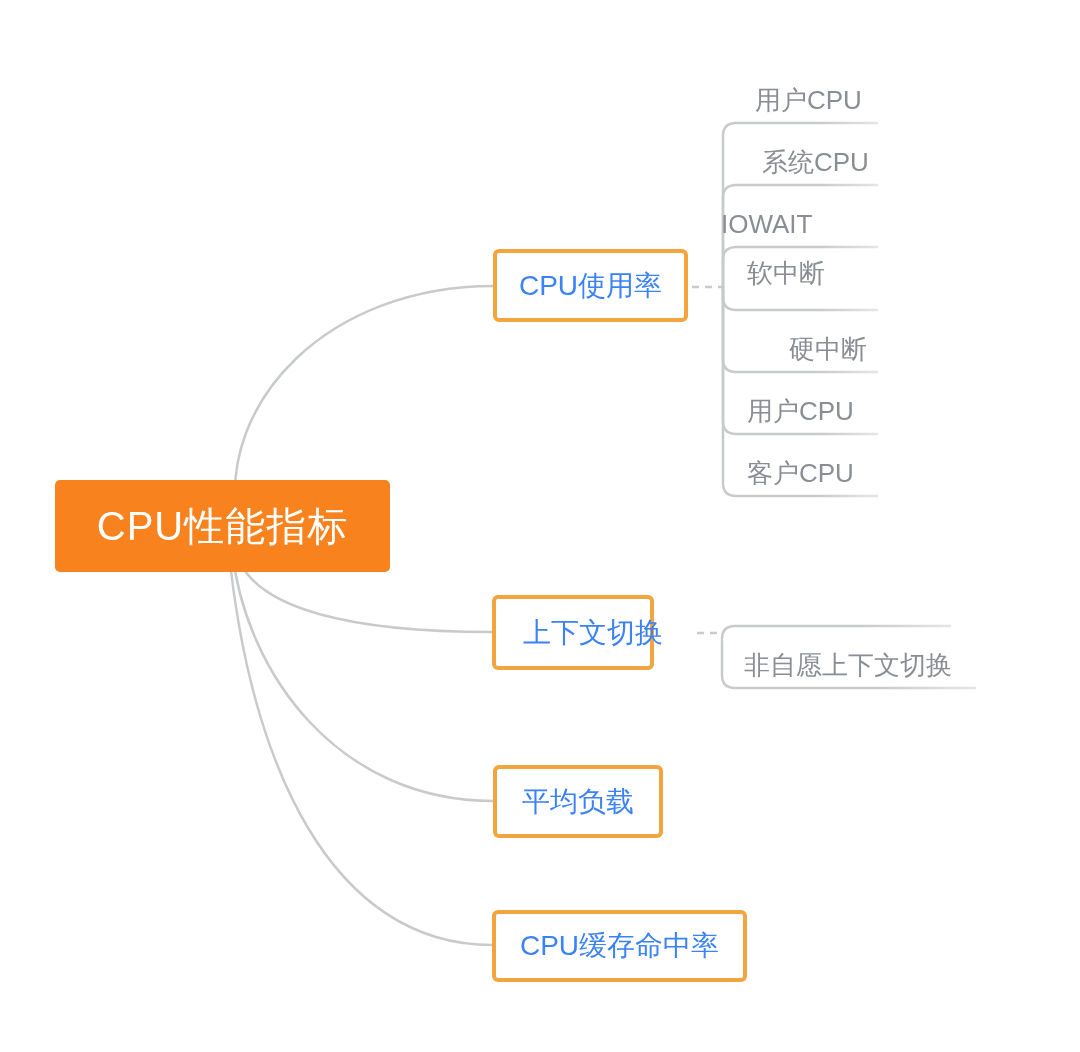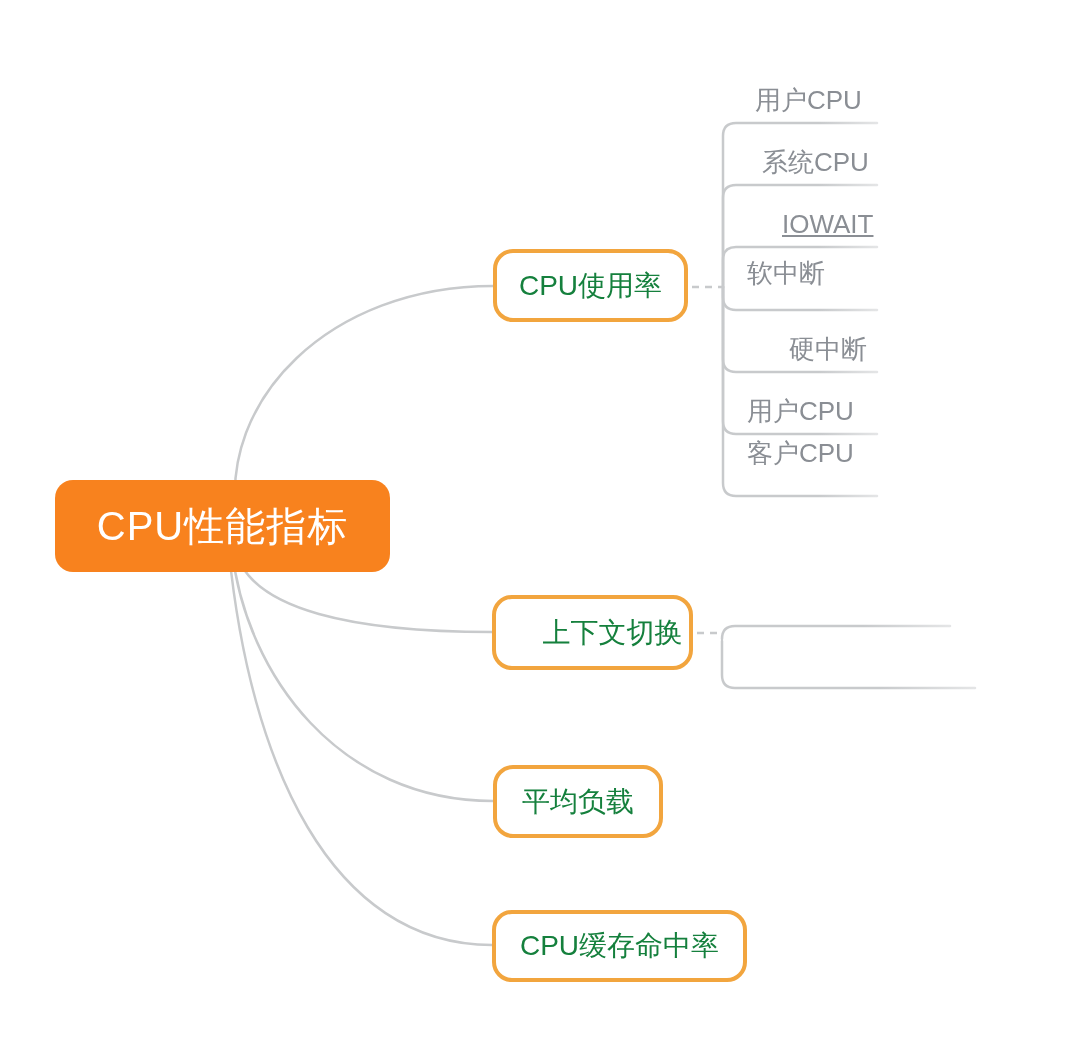--- a/index.html
+++ b/index.html
@@ -21,37 +21,37 @@
     top: 0;
     z-index: 1;
   }
   .root-node {
     position: absolute;
     left: 55px;
     top: 480px;
     width: 335px;
     height: 92px;
     background: #F8821E;
-    border-radius: 18px;
+    border-radius: 5px;
     color: #ffffff;
     font-size: 40px;
     display: flex;
     align-items: center;
     justify-content: center;
     z-index: 2;
     white-space: nowrap;
     letter-spacing: 1px;
   }
   .branch-node {
     position: absolute;
     box-sizing: border-box;
     background: #ffffff;
     border: 4px solid #F2A53E;
-    border-radius: 20px;
-    color: #15803d;
+    border-radius: 6px;
+    color: #3b82f6;
     font-size: 28px;
     display: flex;
     align-items: center;
     justify-content: center;
     z-index: 2;
     white-space: nowrap;
   }
   .leaf-label {
     position: absolute;
     color: #8A8E94;
@@ -108,28 +108,29 @@
 
       <path stroke="url(#fade2)" d="M 950,626 H 735 Q 722,626 722,639"></path>
       <path stroke="url(#fade3)" d="M 975,688 H 735 Q 722,688 722,675 V 641"></path>
     </g>
   </svg>
 
   <div class="root-node">CPU性能指标</div>
 
   <div class="branch-node" style="left:493px; top:249px; width:195px; height:73px;">CPU使用率</div>
 
-  <div class="branch-node" style="left:492px; top:595px; width:201px; height:75px;padding-left:40px;">上下文切换</div>
+  <div class="branch-node" style="left:492px; top:595px; width:162px; height:75px;padding-left:40px;">上下文切换</div>
 
   <div class="branch-node" style="left:492px; top:910px; width:255px; height:72px;">CPU缓存命中率</div>
 
   <div class="branch-node" style="left:493px; top:765px; width:170px; height:73px;">平均负载</div>
 
   <div class="leaf-label" style="left:747px; top:83px;margin-left:8px;">用户CPU</div>
   <div class="leaf-label" style="left:747px; top:145px;margin-left:15px;">系统CPU</div>
-  <div class="leaf-label" style="left:782px; top:207px;text-decoration:underline;">IOWAIT</div>
+  <div class="leaf-label" style="left:721px; top:207px;">IOWAIT</div>
   <div class="leaf-label" style="left:747px; top:256px;">软中断</div>
   <div class="leaf-label" style="left:747px; top:332px;margin-left:42px;">硬中断</div>
   <div class="leaf-label" style="left:747px; top:394px;">用户CPU</div>
-  <div class="leaf-label" style="left:747px; top:436px;">客户CPU</div>
+  <div class="leaf-label" style="left:747px; top:456px;">客户CPU</div>
 
+  <div class="leaf-label" style="left:744px; top:648px;">非自愿上下文切换</div>
 
 </div>
 
 </body></html>

